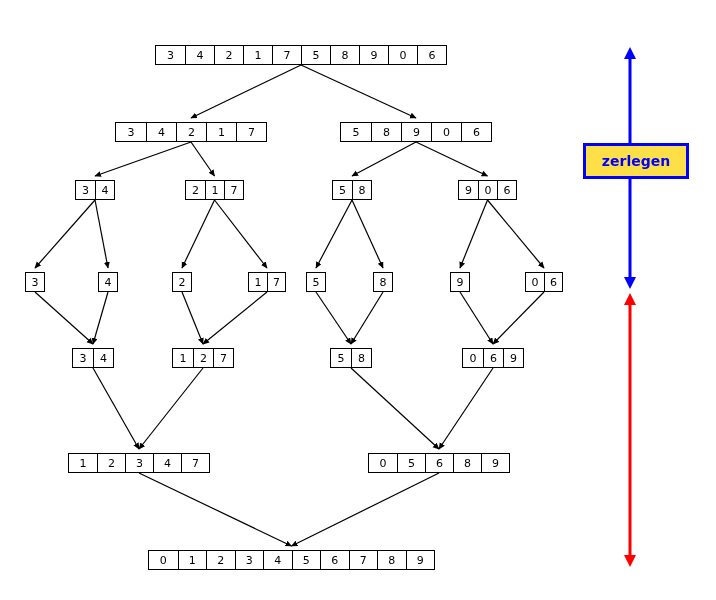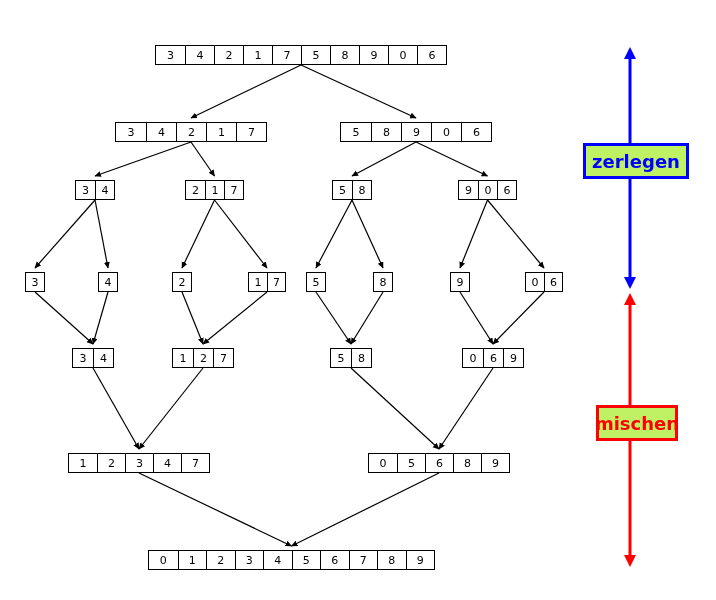--- a/index.html
+++ b/index.html
@@ -32,23 +32,23 @@
     font-size: 11px;
     color: #000;
     box-sizing: border-box;
   }
   .acell:first-child { border-left: none; }
   .phase-label {
     position: absolute;
     display: flex;
     align-items: center;
     justify-content: center;
-    background: #bef264;
+    background: #fde047;
     font-weight: bold;
-    font-size: 18px;
+    font-size: 14px;
     box-sizing: border-box;
     z-index: 3;
   }
   #divide-label {
     left: 583px; top: 143px; width: 106px; height: 36px;
     border: 3px solid #0000ff; color: #0000ff;
   }
   #merge-label {
     left: 596px; top: 405px; width: 82px; height: 36px;
     border: 3px solid #ff0000; color: #ff0000;
@@ -104,21 +104,20 @@
         <line x1="203" y1="368" x2="139" y2="449" stroke="#000" stroke-width="1.2" marker-end="url(#ah-black)"></line>
         <line x1="351" y1="368" x2="439" y2="449" stroke="#000" stroke-width="1.2" marker-end="url(#ah-black)"></line>
         <line x1="493" y1="368" x2="439" y2="449" stroke="#000" stroke-width="1.2" marker-end="url(#ah-black)"></line>
         <line x1="139" y1="473" x2="291.5" y2="546" stroke="#000" stroke-width="1.2" marker-end="url(#ah-black)"></line>
         <line x1="439" y1="473" x2="291.5" y2="546" stroke="#000" stroke-width="1.2" marker-end="url(#ah-black)"></line>
       </g>
   </svg>
 
   <div id="divide-label" class="phase-label">zerlegen</div>
 
-  <div id="merge-label" class="phase-label">mischen</div>
 
   <div id="boxes">
       <div class="abox" style="left: 155px; top: 45px;">
         <span class="acell" style="width: 29px;">3</span>
         <span class="acell" style="width: 29px;">4</span>
         <span class="acell" style="width: 29px;">2</span>
         <span class="acell" style="width: 29px;">1</span>
         <span class="acell" style="width: 29px;">7</span>
         <span class="acell" style="width: 29px;">5</span>
         <span class="acell" style="width: 29px;">8</span>

